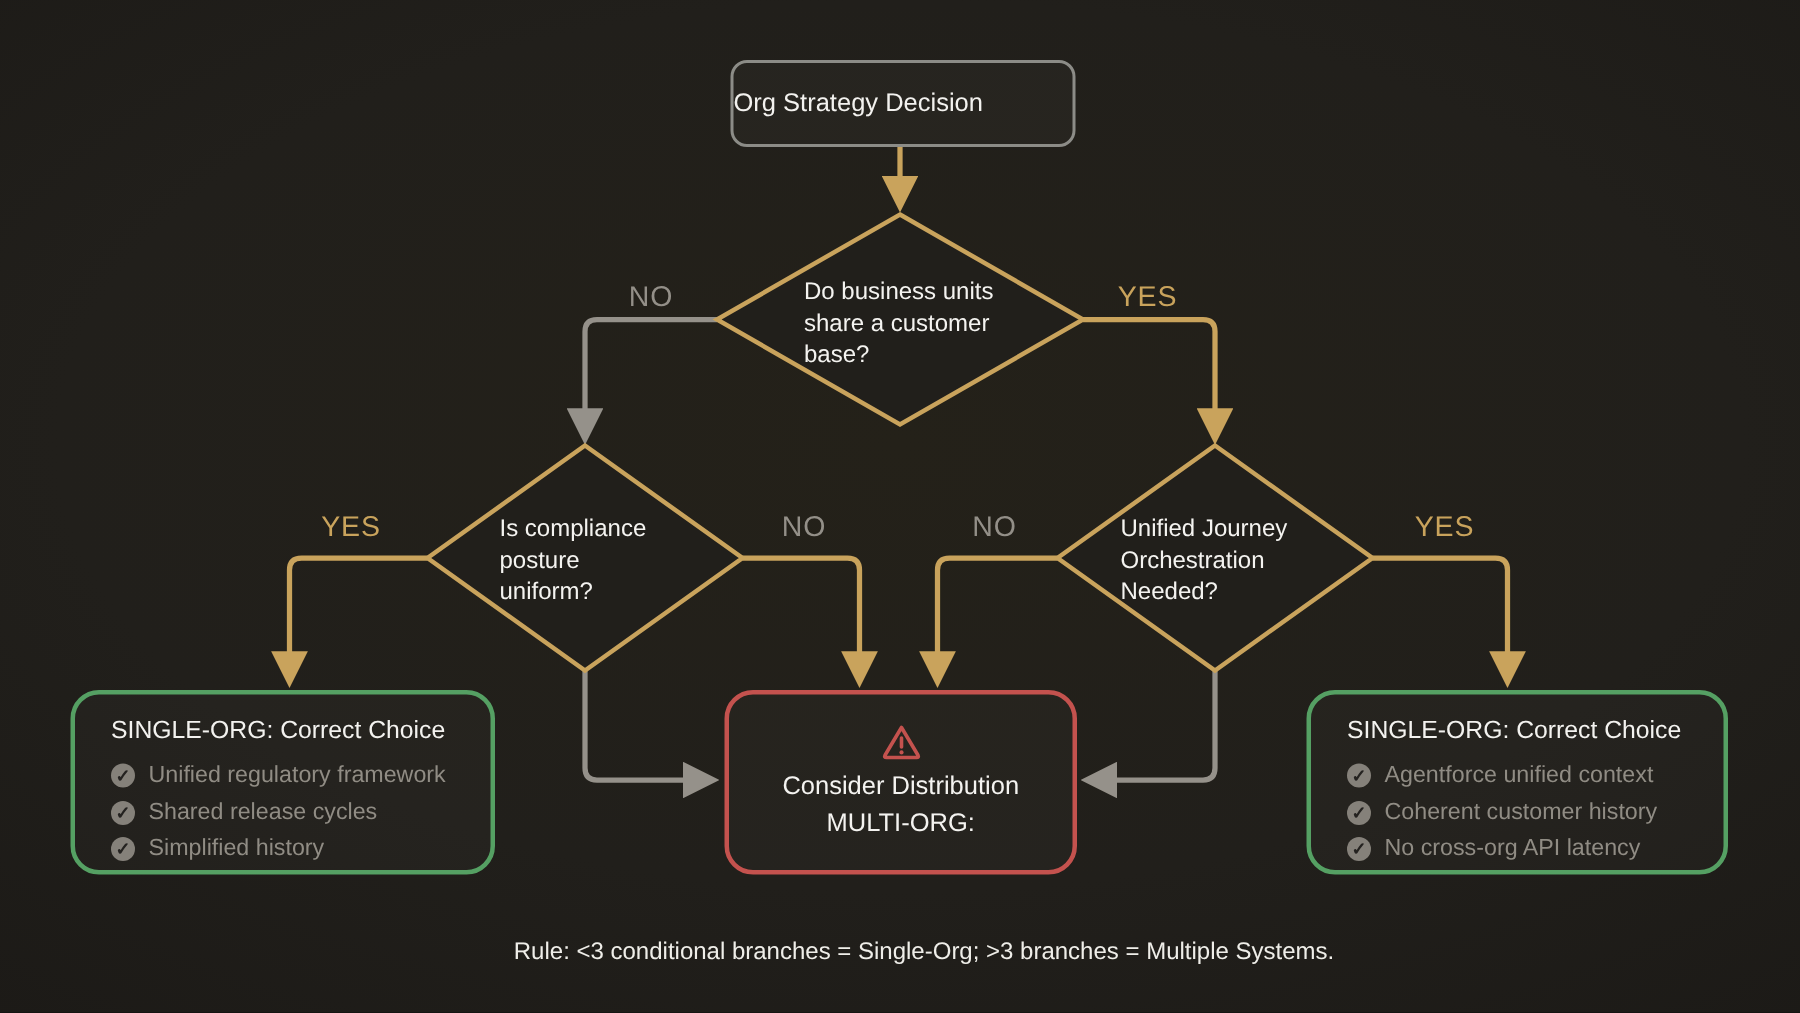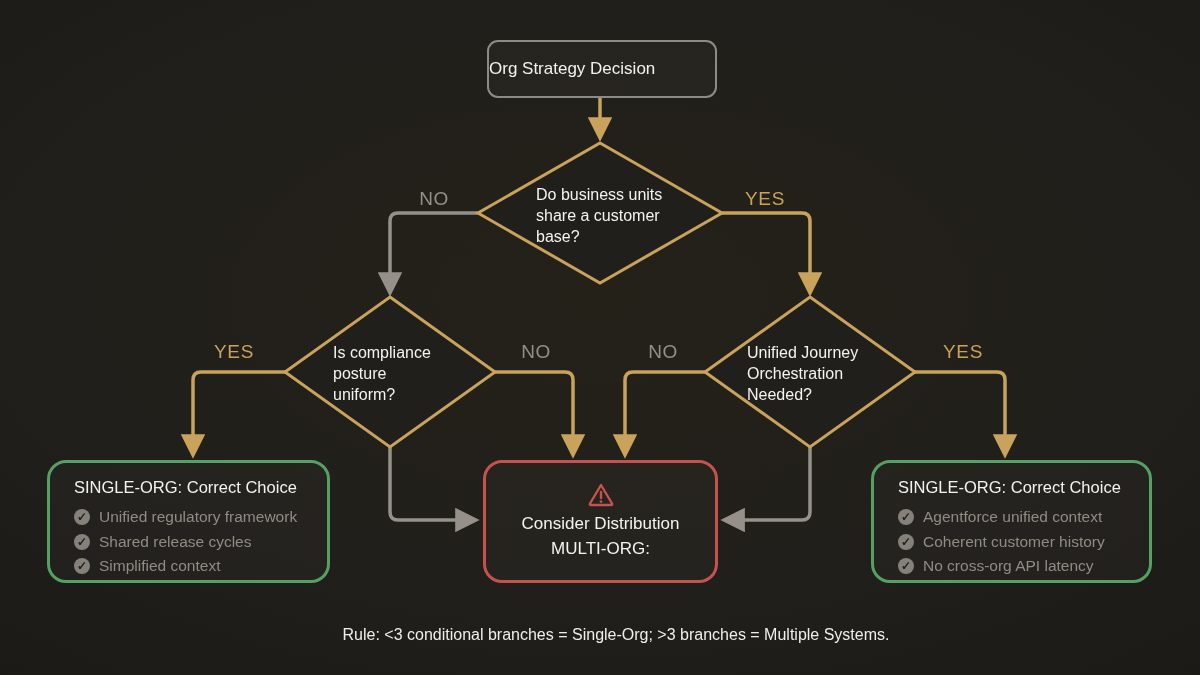--- a/index.html
+++ b/index.html
@@ -107,21 +107,21 @@
     <div class="benefit">
       <span class="check">✓</span>
       <span>Unified regulatory framework</span>
     </div>
     <div class="benefit">
       <span class="check">✓</span>
       <span>Shared release cycles</span>
     </div>
     <div class="benefit">
       <span class="check">✓</span>
-      <span>Simplified context</span>
+      <span>Simplified history</span>
     </div>
   </div>
 
   <div class="outcome red">
     <svg width="28" height="25" viewBox="0 0 28 25">
       <path d="M14 3 L25 21.5 Q25.8 23 24 23 L4 23 Q2.2 23 3 21.5 Z" fill="none" stroke="#c4524e" stroke-width="2.4" stroke-linejoin="round"></path>
       <line x1="14" y1="10" x2="14" y2="16" stroke="#c4524e" stroke-width="2.4" stroke-linecap="round"></line>
       <circle cx="14" cy="19.6" r="1.4" fill="#c4524e"></circle>
     </svg>
     <div class="red-text">

